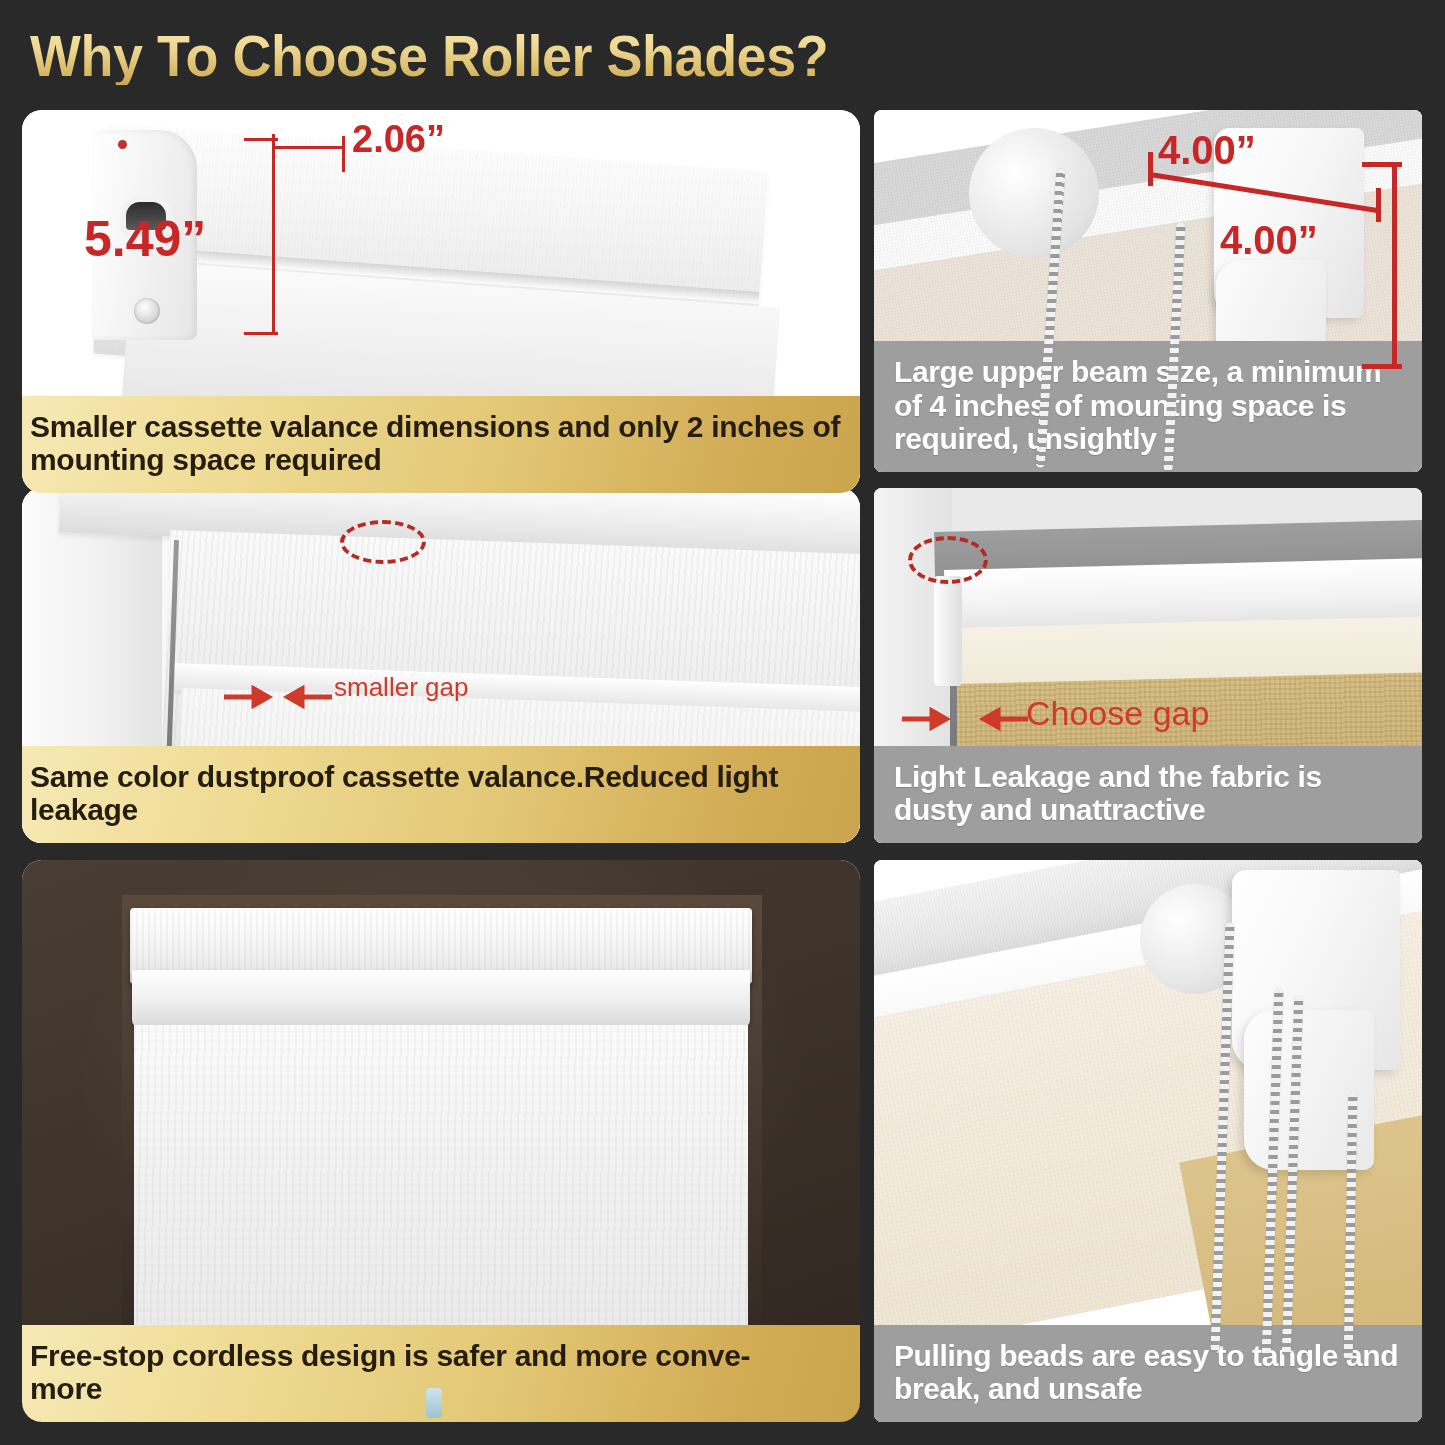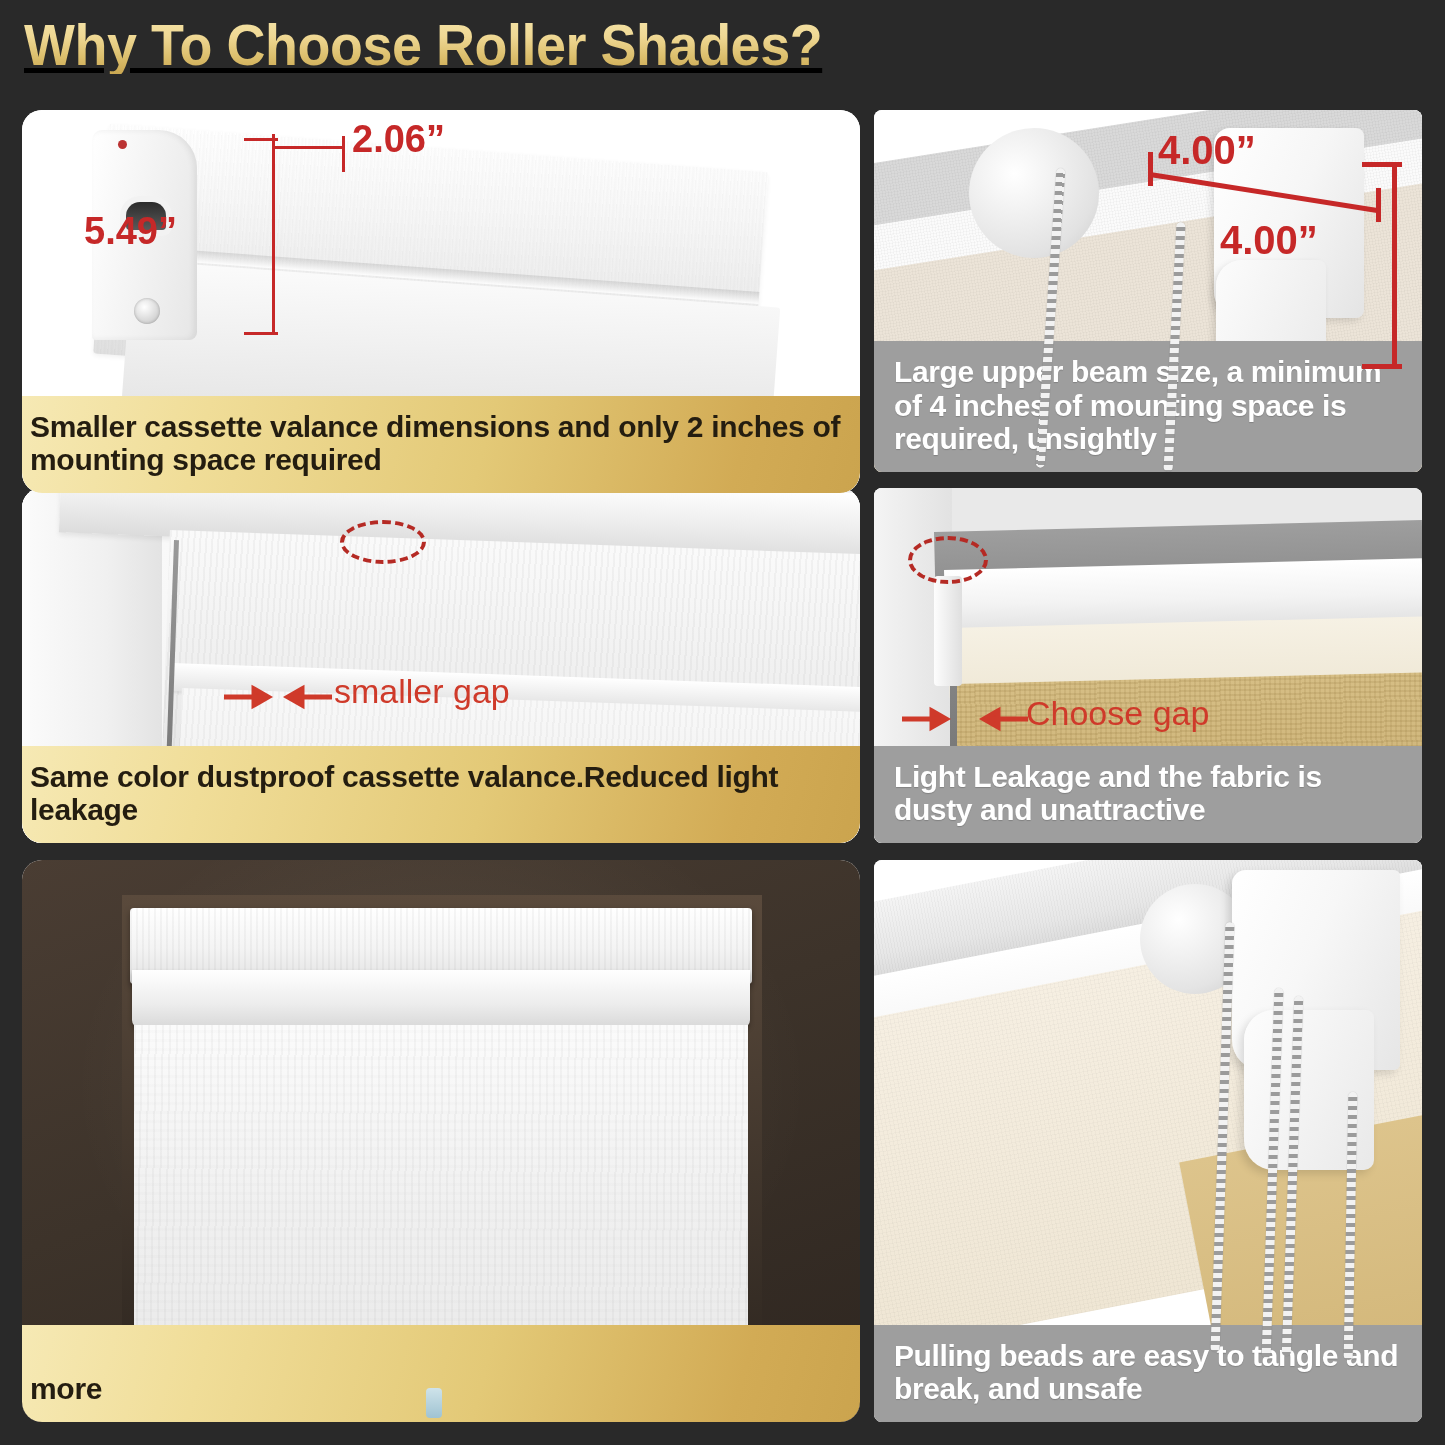--- a/index.html
+++ b/index.html
@@ -9,27 +9,26 @@
     height: 1445px;
     background: #292929;
     font-family: "Liberation Sans", sans-serif;
     overflow: hidden;
     position: relative;
   }
 
   
   .title-bar {
     position: absolute;
-    left: 24px;
+    left: 30px;
     top: 16px;
     width: 1100px;
     height: 80px;
     display: flex;
-    align-items: flex-start;
-    text-decoration: underline;
+    align-items: center;
   }
   .title-text {
     font-size: 58px;
     font-weight: bold;
     letter-spacing: -0.5px;
     line-height: 1;
     background: linear-gradient(180deg, #f4e3a8 0%, #efd894 35%, #dcbf6d 70%, #caa751 100%);
     -webkit-background-clip: text;
     background-clip: text;
     color: transparent;
@@ -431,21 +430,21 @@
     </div>
 
     <div class="dim-line" style="left:250px; top:24px; width:3px; height:34px;"></div>
     <div class="dim-line" style="left:250px; top:36px; width:72px; height:3px;"></div>
     <div class="dim-line" style="left:320px; top:26px; width:3px; height:36px;"></div>
     <div class="dim-label" style="left:330px; top:8px; font-size:38px;">2.06”</div>
 
     <div class="dim-line" style="left:250px; top:28px; width:3px; height:196px;"></div>
     <div class="dim-line" style="left:222px; top:28px; width:34px; height:3px;"></div>
     <div class="dim-line" style="left:222px; top:222px; width:34px; height:3px;"></div>
-    <div class="dim-label" style="left:62px; top:100px; font-size:38px;">5.49”</div>
+    <div class="dim-label" style="left:62px; top:100px; font-size:50px;">5.49”</div>
   </div>
 
   <div class="caption gold">
     <span>Smaller cassette valance dimensions and only 2 inches of mounting space required</span>
   </div>
 </div>
 
 <div class="panel right" style="left:874px; top:110px; width:548px; height:362px;">
   <div class="photo">
     <div class="p2-bg"></div>
@@ -487,21 +486,21 @@
     <div class="p3-gapline"></div>
 
     <div class="dashed-ellipse" style="left:318px; top:32px; width:86px; height:44px;"></div>
 
     <svg class="arrow-svg" style="left:202px; top:196px;" width="58" height="26" viewBox="0 0 58 26">
       <path d="M0 13 H38 M30 5 L44 13 L30 21 Z" stroke="#cf3a2a" stroke-width="5" fill="#cf3a2a"></path>
     </svg>
     <svg class="arrow-svg" style="left:252px; top:196px;" width="58" height="26" viewBox="0 0 58 26">
       <path d="M58 13 H20 M28 5 L14 13 L28 21 Z" stroke="#cf3a2a" stroke-width="5" fill="#cf3a2a"></path>
     </svg>
-    <div class="gap-label" style="left:312px; top:184px; font-size:34px;">smaller gap</div>
+    <div class="gap-label" style="left:312px; top:184px; font-size:26px;">smaller gap</div>
   </div>
 
   <div class="caption gold">
     <span>Same color dustproof cassette valance.Reduced light leakage</span>
   </div>
 </div>
 
 <div class="panel right" style="left:874px; top:488px; width:548px; height:355px;">
   <div class="photo">
     <div class="p4-bg"></div>
@@ -544,21 +543,21 @@
     <div class="p5-valance"></div>
     <div class="p5-roll"></div>
     <div class="p5-fabric"></div>
     <div class="p5-bottomrail"></div>
     <div class="p5-tab"></div>
 
     <div class="p5-hand"></div>
   </div>
 
   <div class="caption gold">
-    <br>
+    <span>Free-stop cordless design is safer and more conve-</span><br>
     <span>more</span>
   </div>
 </div>
 
 <div class="panel right" style="left:874px; top:860px; width:548px; height:562px;">
   <div class="photo">
     <div class="p6-bg"></div>
     <div class="p6-band p6-tube"></div>
     <div class="p6-band p6-white"></div>
     <div class="p6-band p6-cream"></div>

